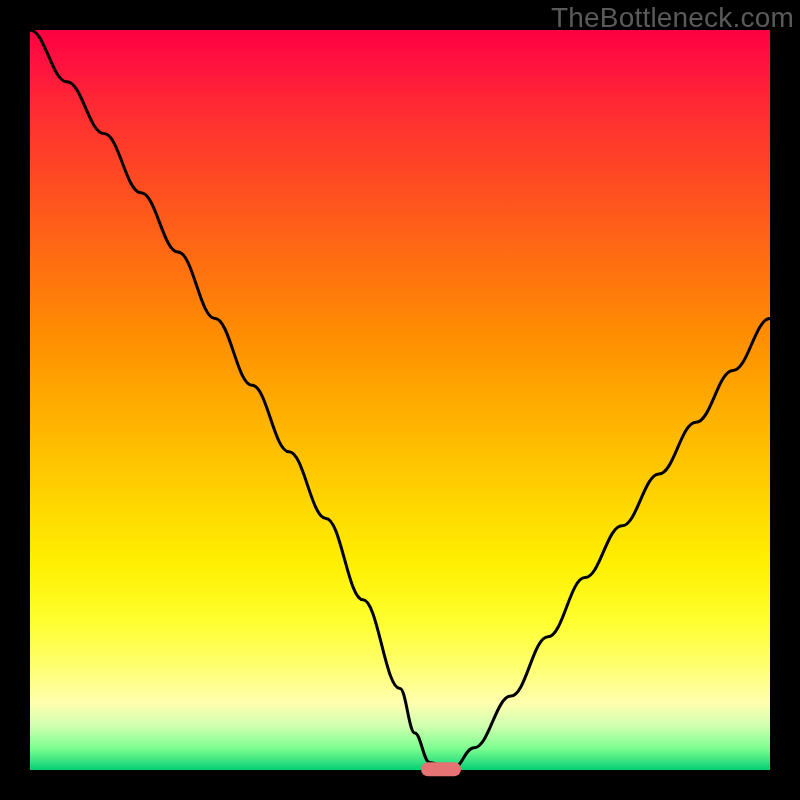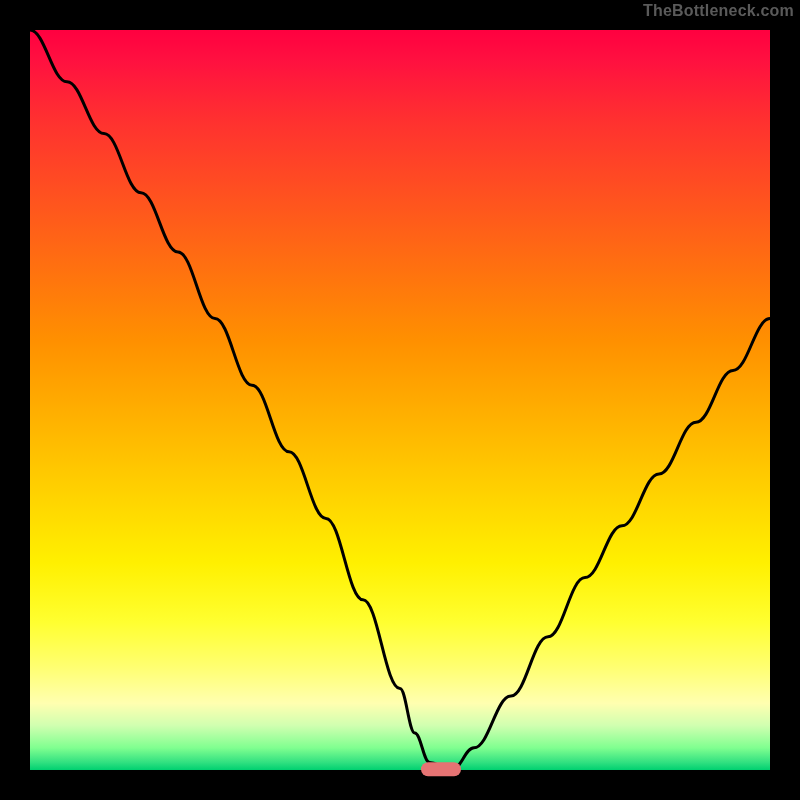--- a/index.html
+++ b/index.html
@@ -59,22 +59,22 @@
     height: 14px;
     border-radius: 7px;
     background: #e57373;
     transform: translate(-50%, -55%);
   }
   .watermark {
     position: absolute;
     top: 2px;
     right: 6px;
     color: #5a5a5a;
-    font-size: 16px;
-    font-weight: 700;
+    font-size: 28px;
+    font-weight: 400;
     letter-spacing: 0.2px;
   }
 </style>
 </head>
 <body>
 
 <div class="watermark">TheBottleneck.com</div>
 
 <div class="frame">
 

